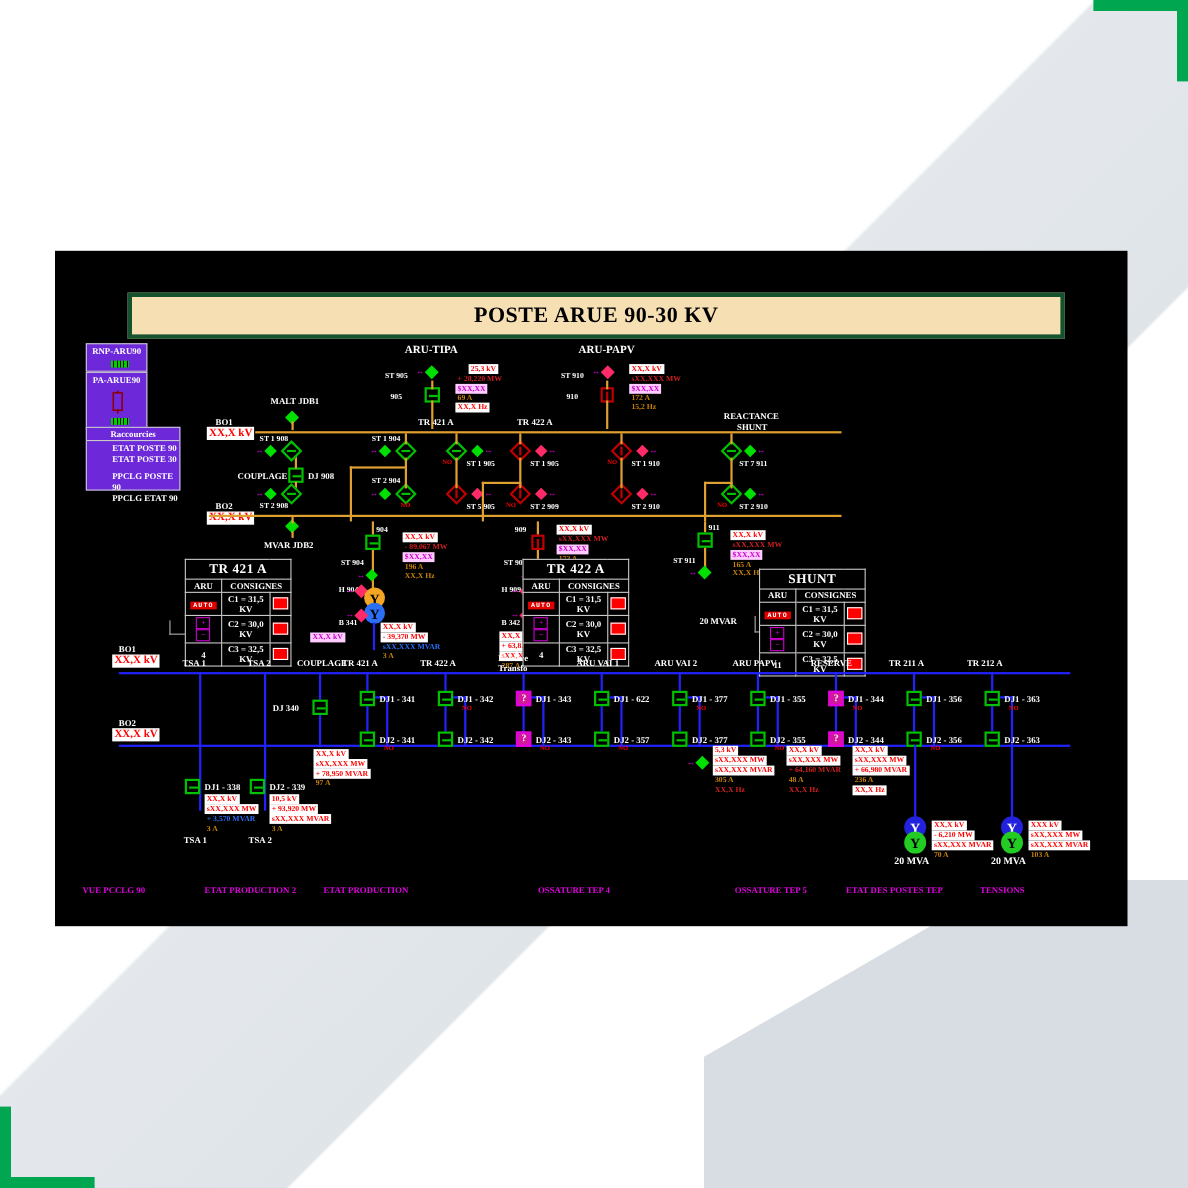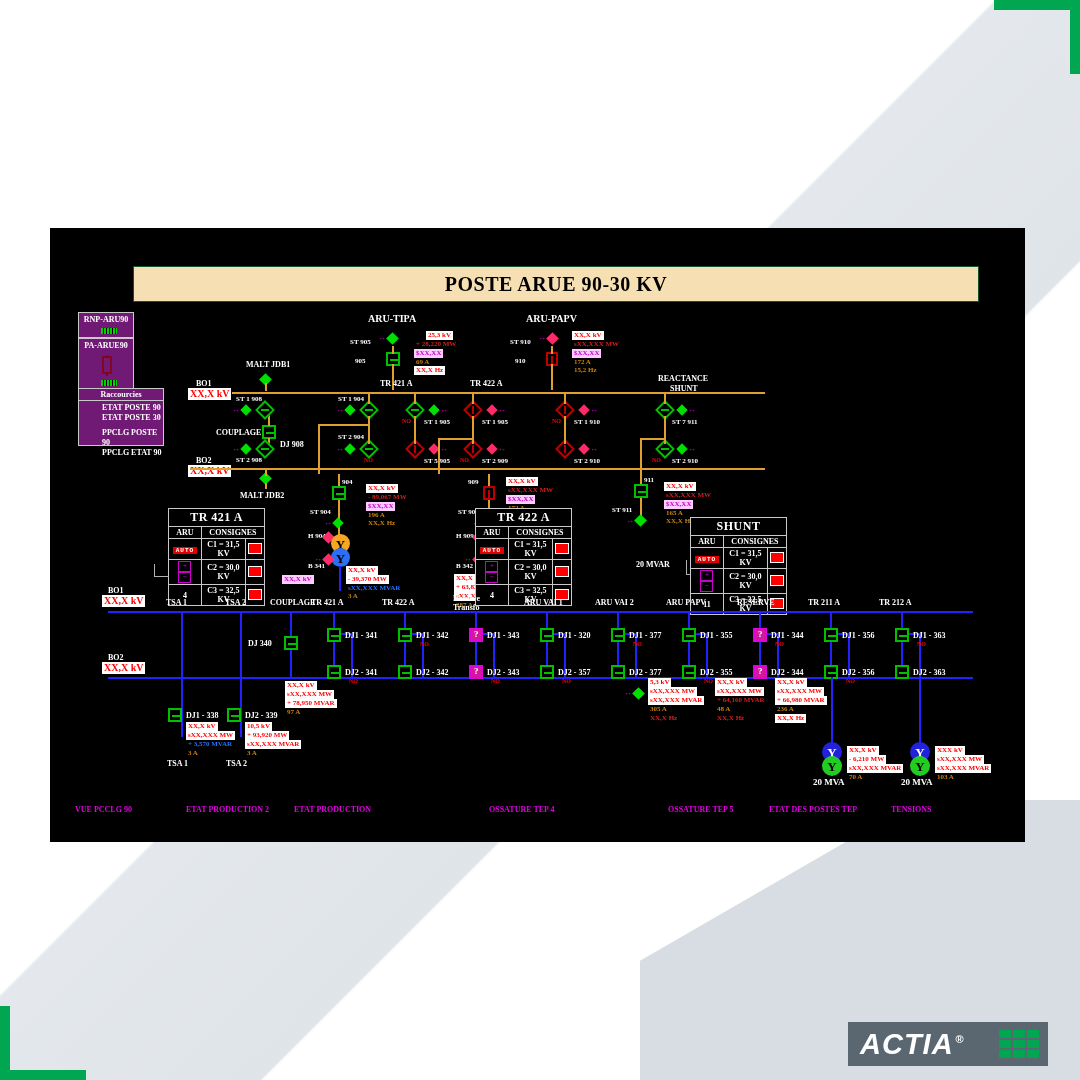--- a/index.html
+++ b/index.html
@@ -22,21 +22,21 @@
   #logo-text{color:#fff;font-family:"Liberation Sans",sans-serif;font-weight:bold;font-style:italic;
      font-size:29px;letter-spacing:1px;margin-left:12px;}
   #logo-reg{color:#fff;font-size:11px;vertical-align:super;margin-left:2px;font-style:normal;}
   #logo-grid{position:absolute;right:9px;top:8px;width:40px;height:28px;display:grid;
      grid-template-columns:repeat(3,1fr);grid-template-rows:repeat(3,1fr);gap:2px;}
   #logo-grid div{background:#00a650;}
 
   
   #screen{position:absolute;left:50px;top:228px;width:975px;height:614px;background:#000;}
   #title-bar{position:absolute;left:66px;top:38px;width:844px;height:34px;background:#f7dfb4;
-     border:1px solid #14532d;display:flex;align-items:center;justify-content:center;margin-left:17px;}
+     border:4px solid #14532d;display:flex;align-items:center;justify-content:center;}
   #title-bar span{font-size:20px;font-weight:bold;color:#000;letter-spacing:.5px;}
 
   .lbl{position:absolute;white-space:nowrap;font-family:"Liberation Serif",serif;font-weight:bold;}
   .w{color:#ffffff;}
   .mag{color:#e000e0;}
   .red{color:#ff0000;}
   .f9{font-size:9px;} .f8{font-size:8px;} .f7{font-size:7px;} .f10{font-size:10px;} .f6{font-size:6px;}
 
   
   .chip{position:absolute;white-space:nowrap;font-weight:bold;font-size:7px;padding:0 2px;line-height:9px;}
@@ -61,21 +61,21 @@
   .sw-lineR{position:absolute;background:#c00000;}
   .brk{position:absolute;box-sizing:border-box;}
   .brk.g{border:2px solid #00c000;}
   .brk.r{border:2px solid #c00000;}
   .brk.m{border:2px solid #e000e0;background:#d3199b;}
   .brk i{position:absolute;background:#00c000;}
   .brk.r i{background:#c00000;}
   .arrow{position:absolute;color:#cc00cc;font-size:8px;line-height:8px;}
 
   
-  .panel{position:absolute;box-sizing:border-box;border:1px solid #c9c9c9;background:#701a75;}
+  .panel{position:absolute;box-sizing:border-box;border:1px solid #c9c9c9;background:#6d28d9;}
   .panel .ph{color:#fff;font-weight:bold;font-size:8px;text-align:center;}
   .bar-led{position:absolute;height:6px;background:#00d000;}
   .bar-led::after{content:"";position:absolute;left:0;top:0;width:100%;height:100%;
      background:repeating-linear-gradient(90deg,#00d000 0 2px,#000 2px 3px);}
 
   
   .tbl{position:absolute;border:1px solid #c9c9c9;border-collapse:collapse;background:#000;}
   .tbl td,.tbl th{border:1px solid #c9c9c9;padding:0;text-align:center;color:#fff;
      font-weight:bold;font-size:8px;font-family:"Liberation Serif",serif;}
   .tbl .cap{font-size:12px;letter-spacing:.5px;padding:1px 0;}
@@ -108,34 +108,20 @@
 
   <div id="corner-tr">
     <i style="right:0;top:0;width:10px;height:74px;"></i>
     <i style="right:0;top:0;width:86px;height:10px;"></i>
   </div>
   <div id="corner-bl">
     <i style="left:0;bottom:0;width:10px;height:74px;"></i>
     <i style="left:0;bottom:0;width:86px;height:10px;"></i>
   </div>
 
-  <div id="logo">
-    <span id="logo-text"><span>ACTIA</span><span id="logo-reg">®</span></span>
-    <div id="logo-grid">
-      <div></div>
-        <div></div>
-        <div></div>
-        <div></div>
-        <div></div>
-        <div></div>
-        <div></div>
-        <div></div>
-        <div></div>
-    </div>
-  </div>
 
   <div id="screen">
 
     <div id="title-bar">
       <span>POSTE ARUE 90-30 KV</span>
     </div>
 
     <div class="panel" style="left:28px;top:84px;width:56px;height:26px;">
       <div class="ph" style="margin-top:2px;">RNP-ARU90</div>
       <div class="bar-led" style="left:22px;top:15px;width:16px;"></div>
@@ -202,27 +188,27 @@
     <div class="chip wbg" style="left:138px;top:160px;font-size:10px;line-height:12px;">XX,X kV</div>
     <div class="bus" style="left:182px;top:164px;width:533px;height:2px;"></div>
 
     <div class="lbl w f8" style="left:146px;top:228px;">BO2</div>
     <div class="chip wbg" style="left:138px;top:237px;font-size:10px;line-height:12px;">XX,X kV</div>
     <div class="bus" style="left:140px;top:240px;width:575px;height:2px;"></div>
 
     <div class="diam gfill" style="left:211px;top:246px;width:9px;height:9px;"></div>
     <div class="conn" style="left:215px;top:242px;width:2px;height:6px;"></div>
     <div class="conn" style="left:215px;top:255px;width:2px;height:6px;"></div>
-    <div class="lbl w f8" style="left:190px;top:263px;">MALT JDB2</div>
+    <div class="lbl w f8" style="left:190px;top:263px;">MVAR JDB2</div>
 
     <div class="lbl w f8" style="left:166px;top:200px;">COUPLAGE</div>
     <div class="brk g" style="left:212px;top:197px;width:14px;height:14px;">
         <i style="left:2px;top:5px;width:8px;height:2px;"></i>
       </div>
-    <div class="lbl w f8" style="left:230px;top:212px;text-align:right;">DJ 908</div>
+    <div class="lbl w f8" style="left:230px;top:200px;text-align:right;">DJ 908</div>
     <div class="conn" style="left:218px;top:186px;width:2px;height:12px;"></div>
     <div class="conn" style="left:218px;top:210px;width:2px;height:12px;"></div>
 
     <div class="lbl w f7" style="left:186px;top:167px;">ST 1 908</div>
     <div class="diam gfill" style="left:192px;top:178px;width:8px;height:8px;"></div>
     <div class="arrow" style="left:182px;top:178px;">↔</div>
     <div class="diam gop" style="left:208px;top:175px;width:14px;height:14px;"></div>
     <div class="sw-line" style="left:211px;top:181px;width:8px;height:2px;"></div>
 
     <div class="lbl w f7" style="left:186px;top:228px;">ST 2 908</div>
@@ -539,21 +525,21 @@
         </div>
         <div class="lbl w f8" style="left:437px;top:440px;">DJ2 - 343</div>
         <div class="lbl red f6" style="left:441px;top:450px;">NO</div>
         <div class="lbl w f8" style="left:474px;top:370px;">ARU VAI 1</div>
         <div class="connb" style="left:496px;top:383px;width:2px;height:68px;"></div>
         <div class="connb" style="left:514px;top:405px;width:2px;height:46px;"></div>
         <div class="connb" style="left:496px;top:405px;width:20px;height:2px;"></div>
         <div class="brk g" style="left:490px;top:400px;width:14px;height:14px;background:#000;">
           <i style="left:2px;top:5px;width:8px;height:2px;"></i>
         </div>
-        <div class="lbl w f8" style="left:508px;top:403px;">DJ1 - 320</div>
+        <div class="lbl w f8" style="left:508px;top:403px;">DJ1 - 622</div>
         <div class="brk g" style="left:490px;top:437px;width:14px;height:14px;background:#000;">
           <i style="left:2px;top:5px;width:8px;height:2px;"></i>
         </div>
         <div class="lbl w f8" style="left:508px;top:440px;">DJ2 - 357</div>
         <div class="lbl red f6" style="left:512px;top:450px;">NO</div>
         <div class="lbl w f8" style="left:545px;top:370px;">ARU VAI 2</div>
         <div class="connb" style="left:567px;top:383px;width:2px;height:68px;"></div>
         <div class="connb" style="left:585px;top:405px;width:2px;height:46px;"></div>
         <div class="connb" style="left:567px;top:405px;width:20px;height:2px;"></div>
         <div class="brk g" style="left:561px;top:400px;width:14px;height:14px;background:#000;">

